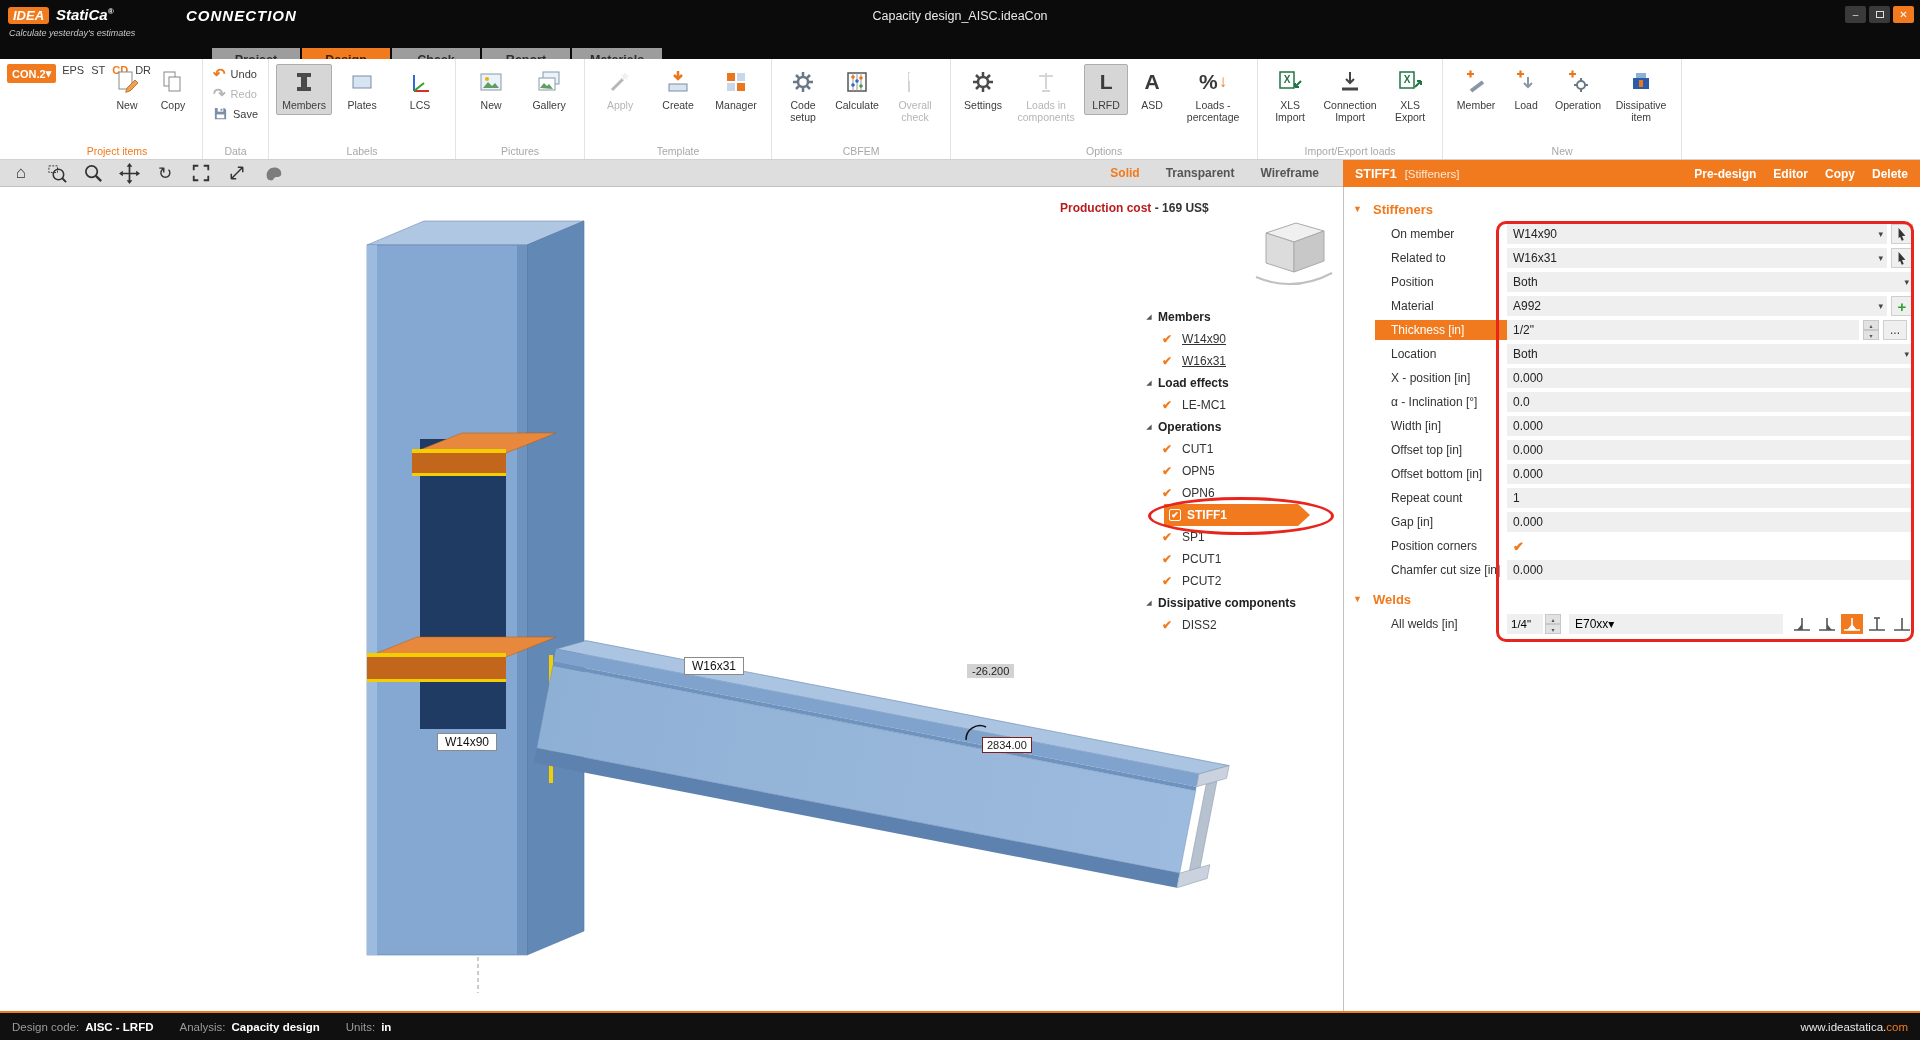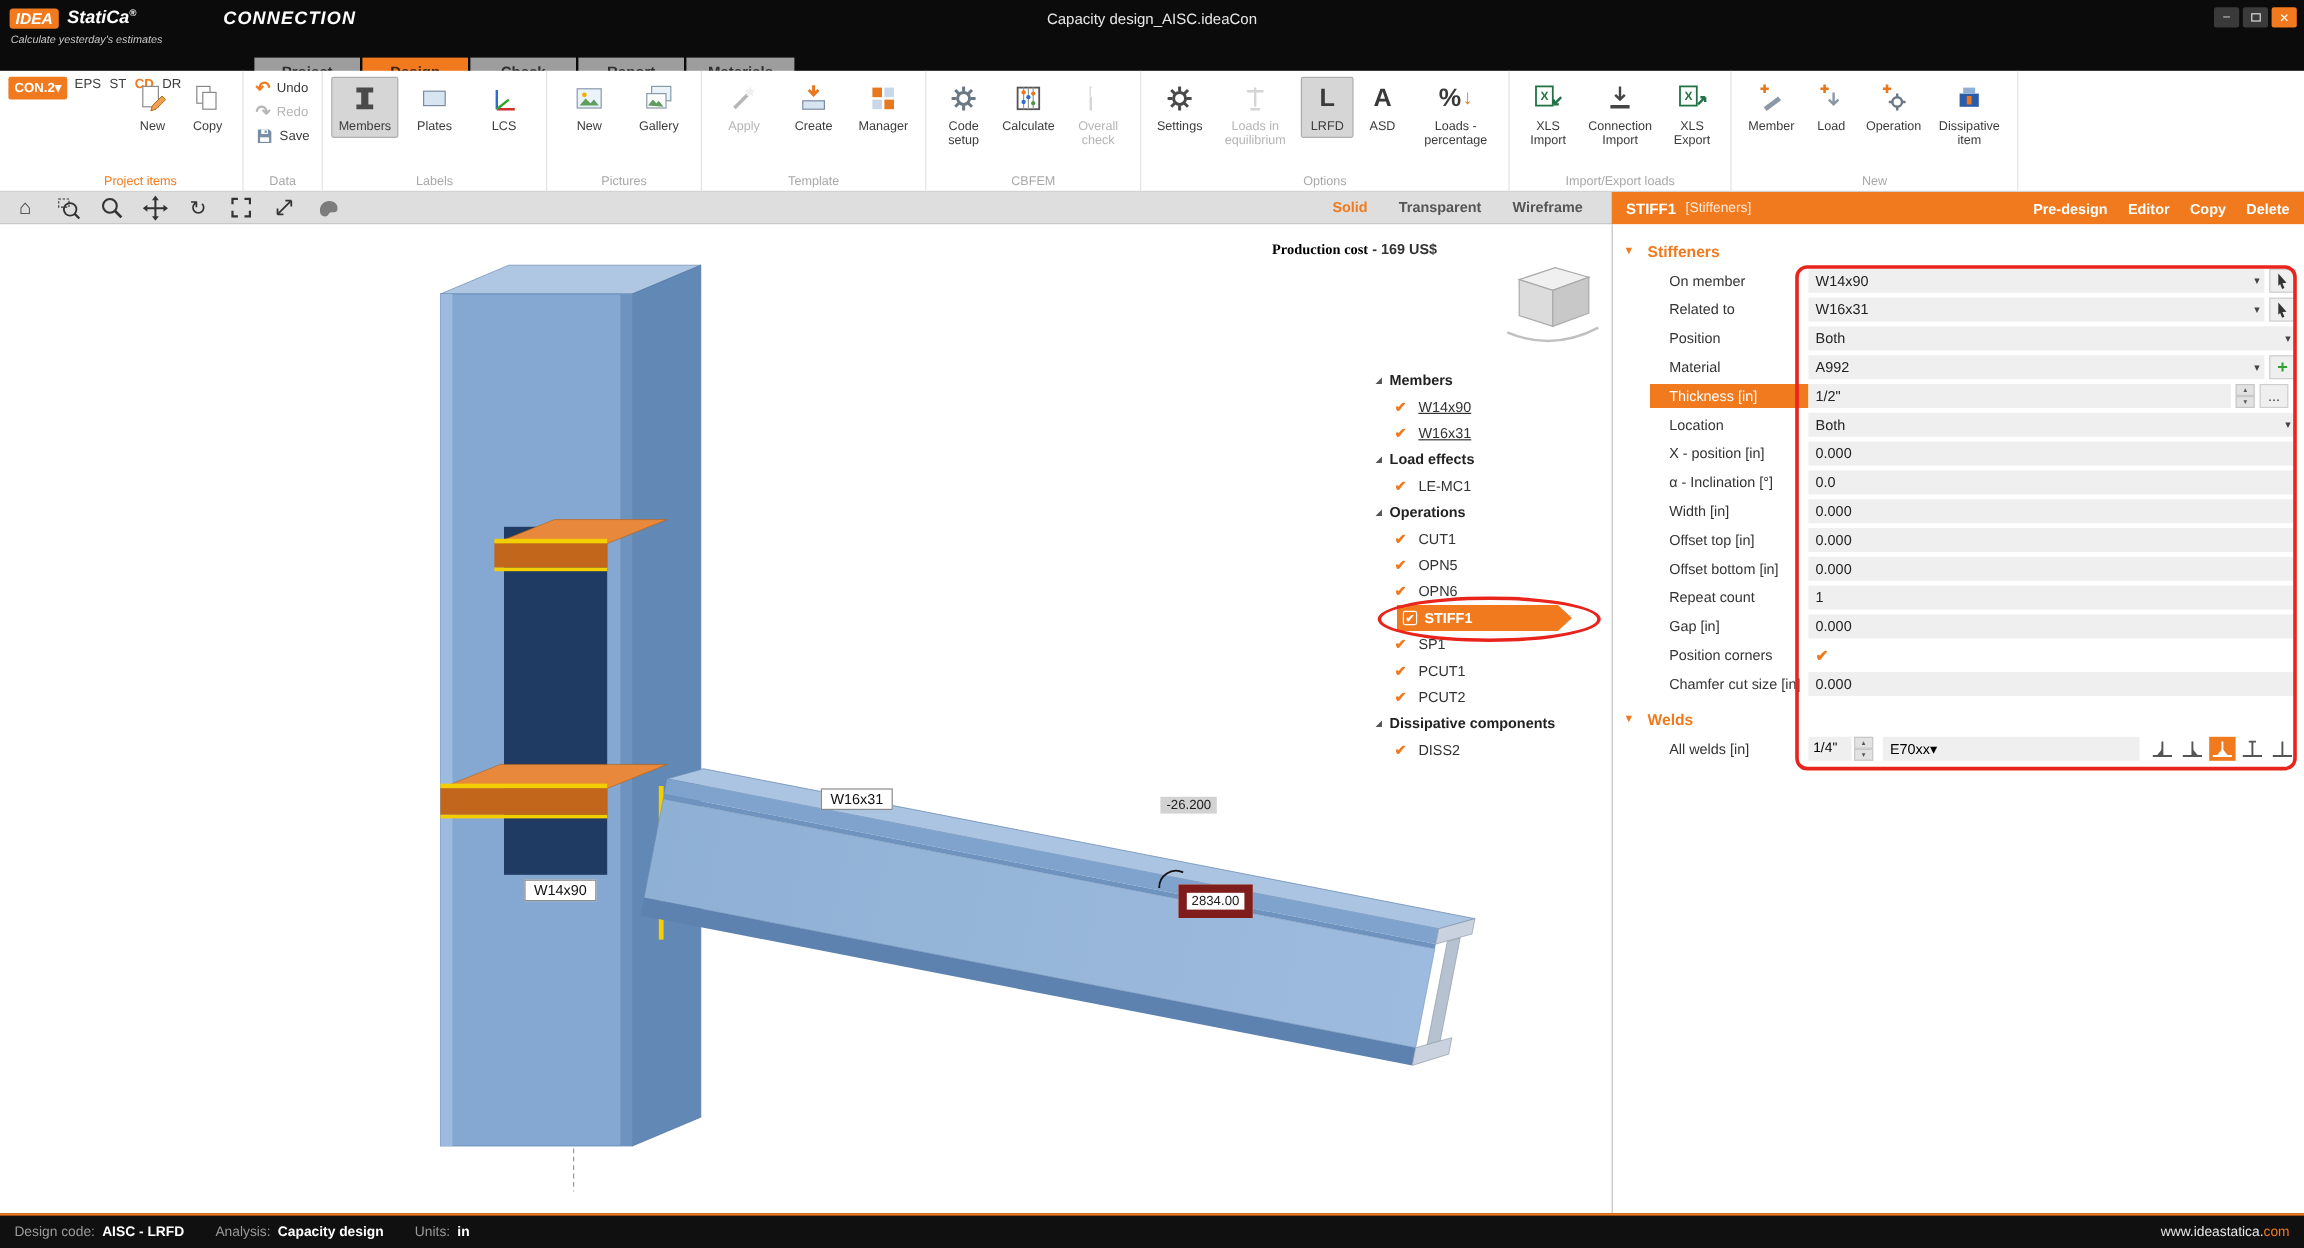--- a/index.html
+++ b/index.html
@@ -72,25 +72,25 @@
   
   .phead { position:absolute; left:1343px; top:160px; width:577px; height:27px; background:#F07A1D;
            display:flex; align-items:center; padding:0 12px; color:#fff; }
   .phead .t { font-size:12.5px; font-weight:bold; }
   .phead .s { font-size:11.5px; margin-left:8px; color:#ffe9d8; }
   .phead .acts { margin-left:auto; display:flex; gap:17px; font-size:12px; font-weight:bold; }
 
   
   .viewport { position:absolute; left:0; top:187px; width:1343px; height:824px; background:#fff; }
   .prodcost { position:absolute; left:1060px; top:14px; font-size:12px; font-weight:bold; color:#333; }
-  .prodcost .o { color:#000000;font-family:Liberation Serif, serif; }
+  .prodcost .o { color:#b91c1c; }
   .mlabel { position:absolute; background:#fff; border:1px solid #8a8a8a; font-size:12px;
             padding:1px 7px; color:#111; }
   .dlabel1 { position:absolute; background:#d2d2d2; font-size:11px; padding:1px 5px; color:#222; }
-  .dlabel2 { position:absolute; background:#fff; border:7px solid #7f1d1d; font-size:11px; padding:1px 4px; color:#222; }
+  .dlabel2 { position:absolute; background:#fff; border:1px solid #7f1d1d; font-size:11px; padding:1px 4px; color:#222; }
 
   
   .tree { position:absolute; left:1140px; top:119px; width:205px; }
   .trow { height:22px; display:flex; align-items:center; font-size:12px; color:#333; position:relative; }
   .texp { width:18px; font-size:7px; color:#555; text-align:center; }
   .thead .tlabel { font-weight:bold; color:#222; }
   .titem { padding-left:22px; }
   .tcheck { color:#F07A1D; font-size:12px; font-weight:bold; width:20px; }
   .tlabel.link { text-decoration:underline; }
   .selwrap { position:absolute; left:24px; top:0; height:22px; width:146px; background:#F07A1D;
@@ -358,21 +358,21 @@
               </g>
             </svg>
           <span class="lbl">Settings</span>
         </div>
         <div class="rbtn dis" style="width:72px">
           <svg class="icon28" viewBox="0 0 28 28">
               <path d="M14 5v16M7 8h14" stroke="#aaa" stroke-width="2"></path>
               <path d="M7 8l-3 7h6zM21 8l-3 7h6z" fill="#ccc"></path>
               <path d="M10 23h8" stroke="#aaa" stroke-width="2"></path>
             </svg>
-          <span class="lbl">Loads in equilibrium</span>
+          <span class="lbl">Loads in components</span>
         </div>
         <div class="rbtn pressed" style="width:44px">
           <span class="biglet">L</span>
           <span class="lbl">LRFD</span>
         </div>
         <div class="rbtn" style="width:44px">
           <span class="biglet">A</span>
           <span class="lbl">ASD</span>
         </div>
         <div class="rbtn" style="width:74px">

